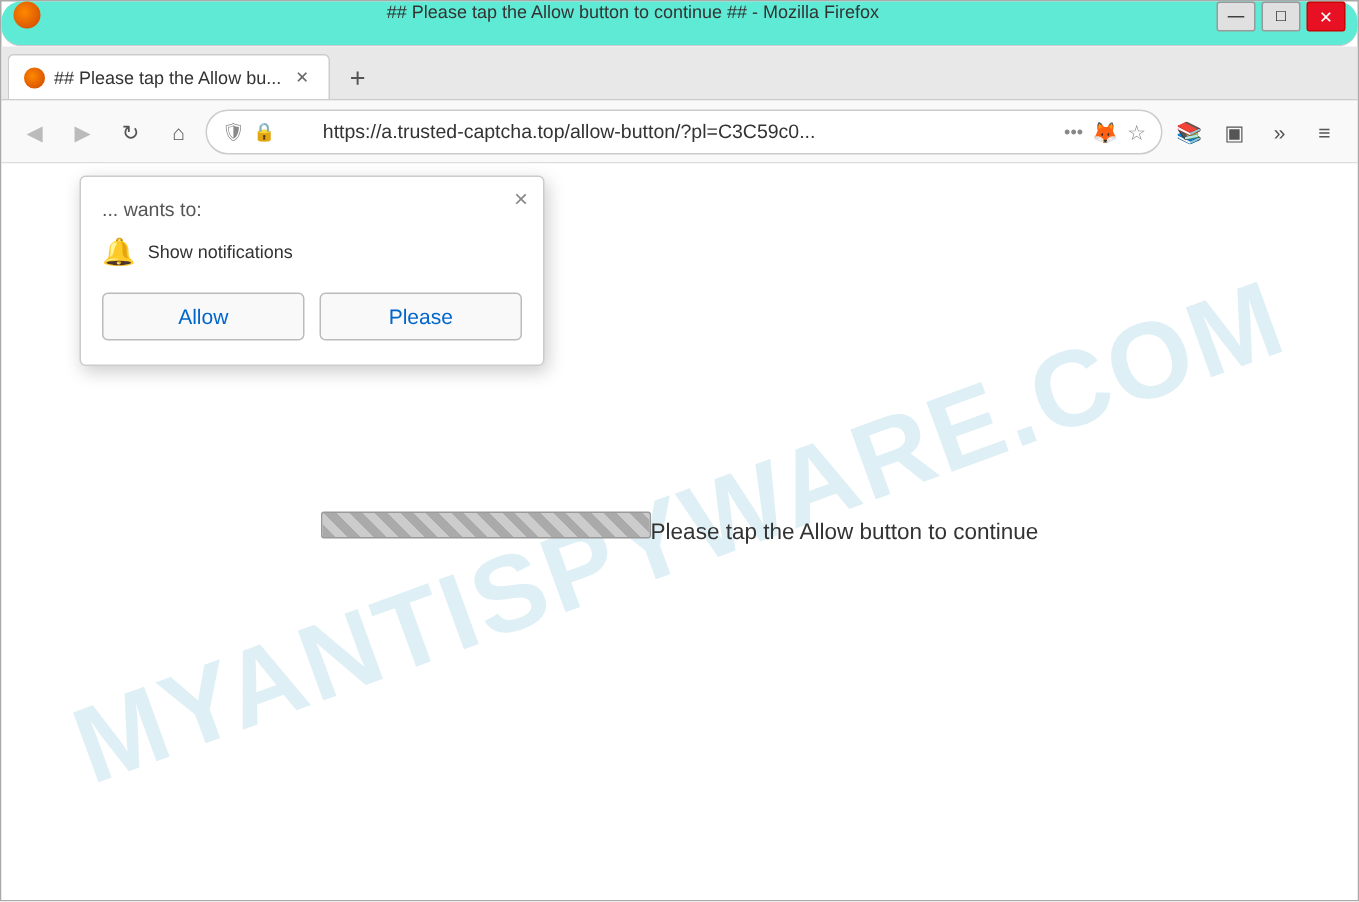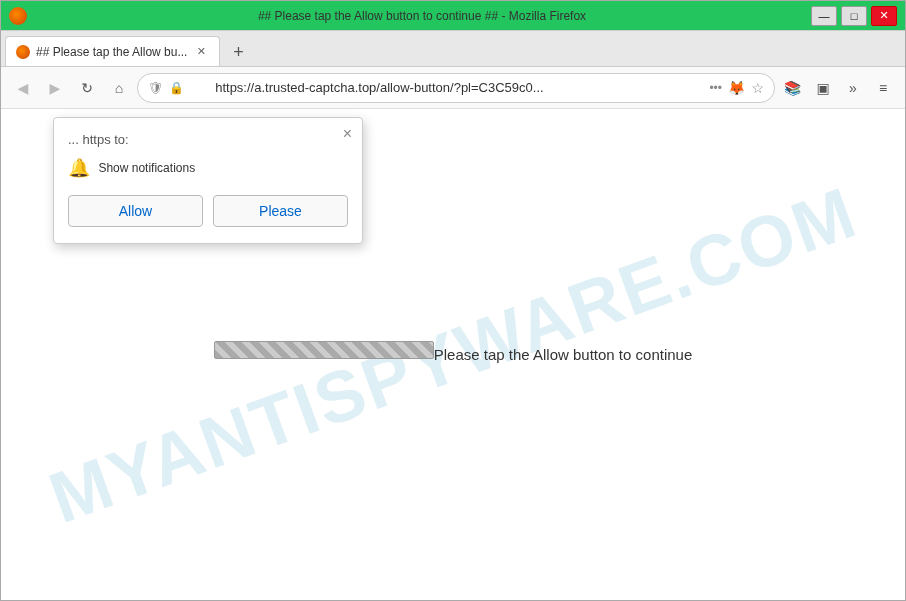--- a/index.html
+++ b/index.html
@@ -3,28 +3,28 @@
   <meta charset="utf-8">
   <style>
     * { margin: 0; padding: 0; box-sizing: border-box; }
     body { width: 906px; height: 601px; overflow: hidden; font-family: Arial, sans-serif; background: #fff; }
 
     
     .window { width: 906px; height: 601px; display: flex; flex-direction: column; border: 1px solid #aaa; }
 
     
     .titlebar {
-      background: #22c55e;
+      background: #5eead4;
       height: 30px;
       display: flex;
-      align-items: center;
       padding: 0 8px;
       border-bottom: 1px solid #ccc;
       flex-shrink: 0;
       user-select: none;
+      border-radius: 13px;
     }
     .titlebar-icon {
       width: 18px; height: 18px; margin-right: 6px;
       background: radial-gradient(circle at 40% 40%, #ff8800, #cc4400);
       border-radius: 50%;
       flex-shrink: 0;
     }
     .titlebar-title {
       flex: 1;
       font-size: 12px;
@@ -307,21 +307,21 @@
 
     <div class="page-content">
       <div class="progress-bar-container">
         <div class="progress-bar"></div>
       </div>
       <span class="page-message">Please tap the Allow button to continue</span>
     </div>
 
     <div class="notification-popup">
       <span class="popup-close">×</span>
-      <div class="popup-wants">... https to:</div>
+      <div class="popup-wants">... wants to:</div>
       <div class="popup-notification-row">
         <span class="popup-bell">🔔</span>
         <span class="popup-notif-text">Show notifications</span>
       </div>
       <div class="popup-buttons">
         <button class="popup-btn allow">Allow</button>
         <button class="popup-btn block">Please</button>
       </div>
     </div>
 

